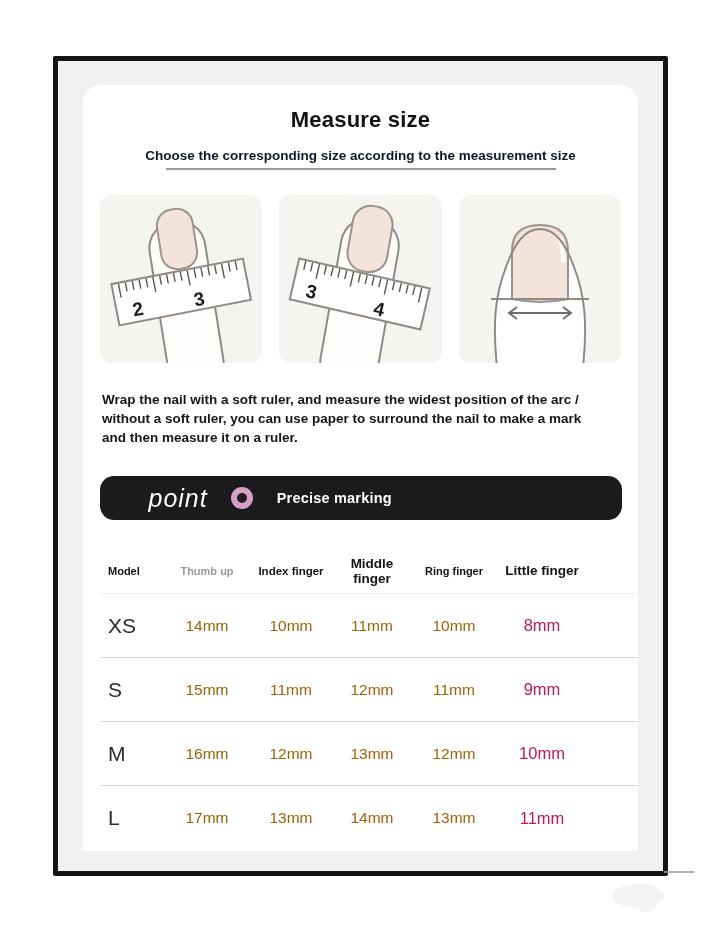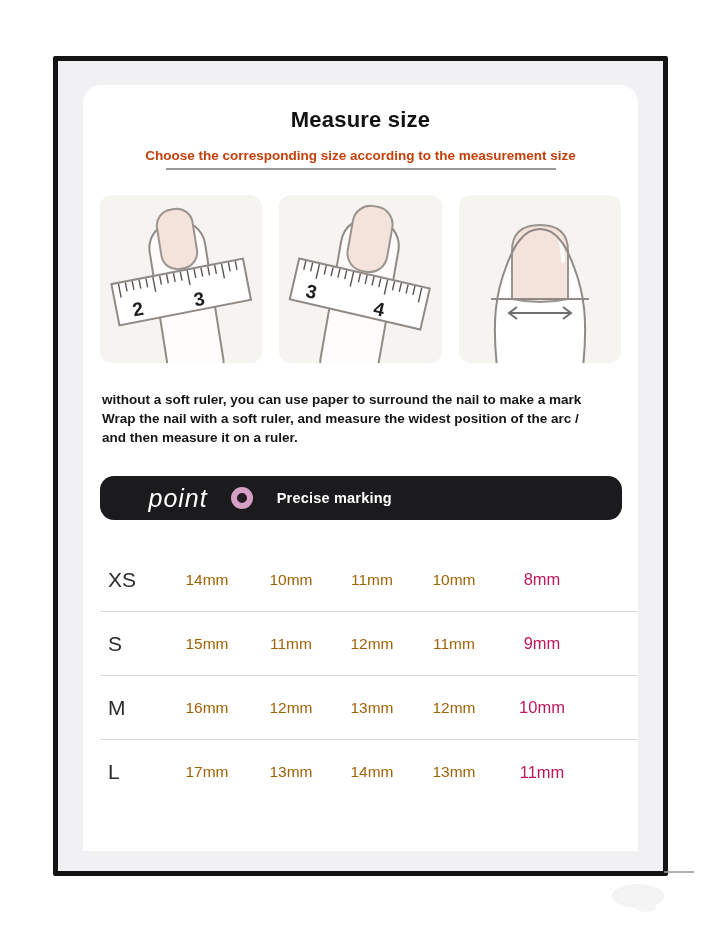--- a/index.html
+++ b/index.html
@@ -8,21 +8,21 @@
   .page { position:relative; width:700px; height:928px; background:#ffffff; }
 
   .frame { position:absolute; left:53px; top:56px; width:615px; height:820px;
            border:5px solid #141414; background:#f1f1f4; border-radius:2px; }
 
   .card { position:absolute; left:25px; top:24px; width:555px; height:766px;
           background:#ffffff; border-radius:18px 18px 0 0; overflow:hidden; }
 
   .title { text-align:center; padding-top:22px; font-size:22px; font-weight:700;
            color:#121212; letter-spacing:0.2px; }
-  .subtitle { text-align:center; margin-top:15px; font-size:13.5px; font-weight:700; color:#c2410c; }
+  .subtitle { text-align:center; margin-top:15px; font-size:13.5px; font-weight:700; color:#0f172a; }
   .subtitle-rule { width:390px; height:2px; background:#777; opacity:0.75; margin:5px auto 0 auto; }
 
   .illus-row { display:flex; gap:17px; margin:25px 17px 0 17px; }
   .illus-card { flex:1; height:168px; background:#f5f4f1; border-radius:12px;
                 display:flex; align-items:center; justify-content:center; overflow:hidden; }
   .illus-card svg { display:block; }
 
   .instructions { margin:27px 16px 0 19px; font-size:13.5px; font-weight:700;
                   color:#161616; line-height:19px; }
 
@@ -122,33 +122,41 @@
               <line x1="44" y1="118" x2="106" y2="118"></line>
               <polyline points="52,112 44,118 52,124"></polyline>
               <polyline points="98,112 106,118 98,124"></polyline>
             </g>
           </svg>
         </div>
 
       </div>
 
       <div class="instructions">
+        <div>Wrap the nail with a soft ruler, and measure the widest position of the arc /</div>
         <div>without a soft ruler, you can use paper to surround the nail to make a mark</div>
-        <div>Wrap the nail with a soft ruler, and measure the widest position of the arc /</div>
         <div>and then measure it on a ruler.</div>
       </div>
 
       <div class="point-bar">
         <span class="point-label">point</span>
         <span class="donut"></span>
         <span class="highlight">Precise marking</span>
       </div>
 
       <div class="size-table">
 
+        <div class="t-row t-head">
+          <div class="hc c1">Model</div>
+          <div class="hc c2">Thumb up</div>
+          <div class="hc c3">Index finger</div>
+          <div class="hc c4">Middle finger</div>
+          <div class="hc c5">Ring finger</div>
+          <div class="hc c6">Little finger</div>
+        </div>
 
         <div class="t-row t-body sep">
           <div class="model-cell">XS</div>
           <div class="val">14mm</div>
           <div class="val">10mm</div>
           <div class="val">11mm</div>
           <div class="val">10mm</div>
           <div class="val last">8mm</div>
         </div>
 

